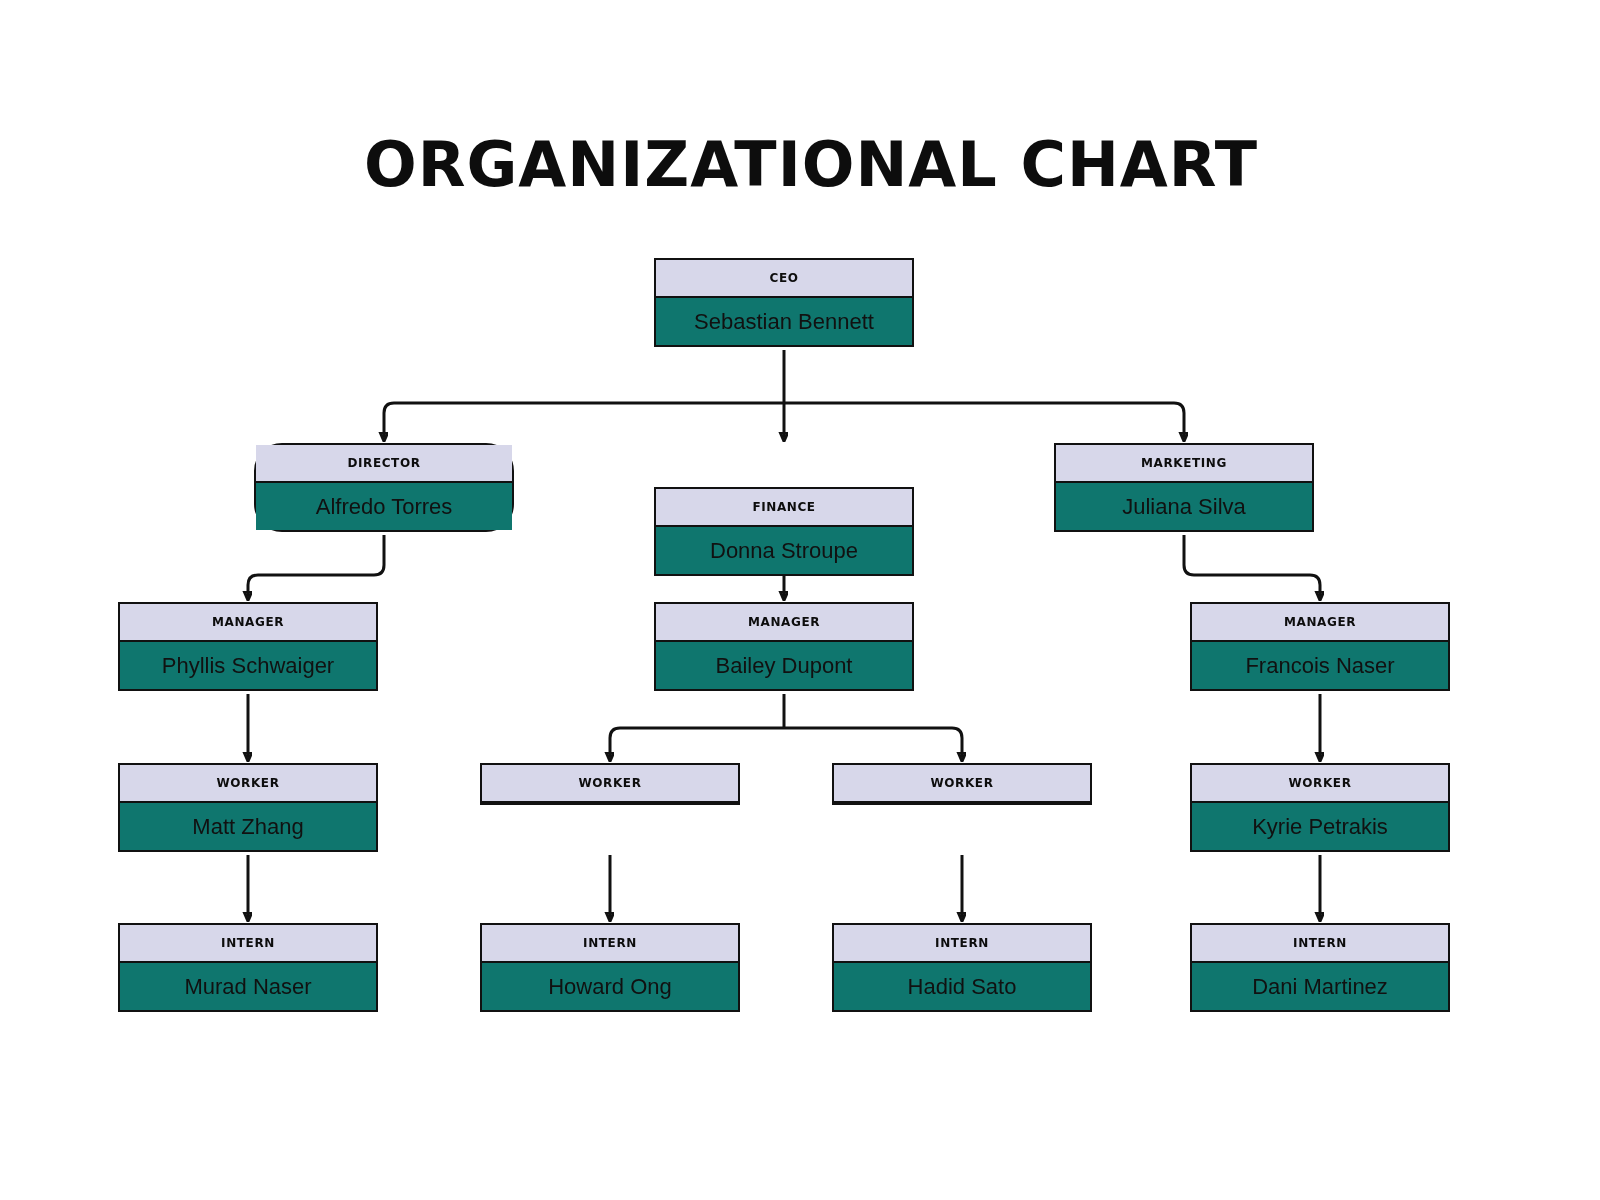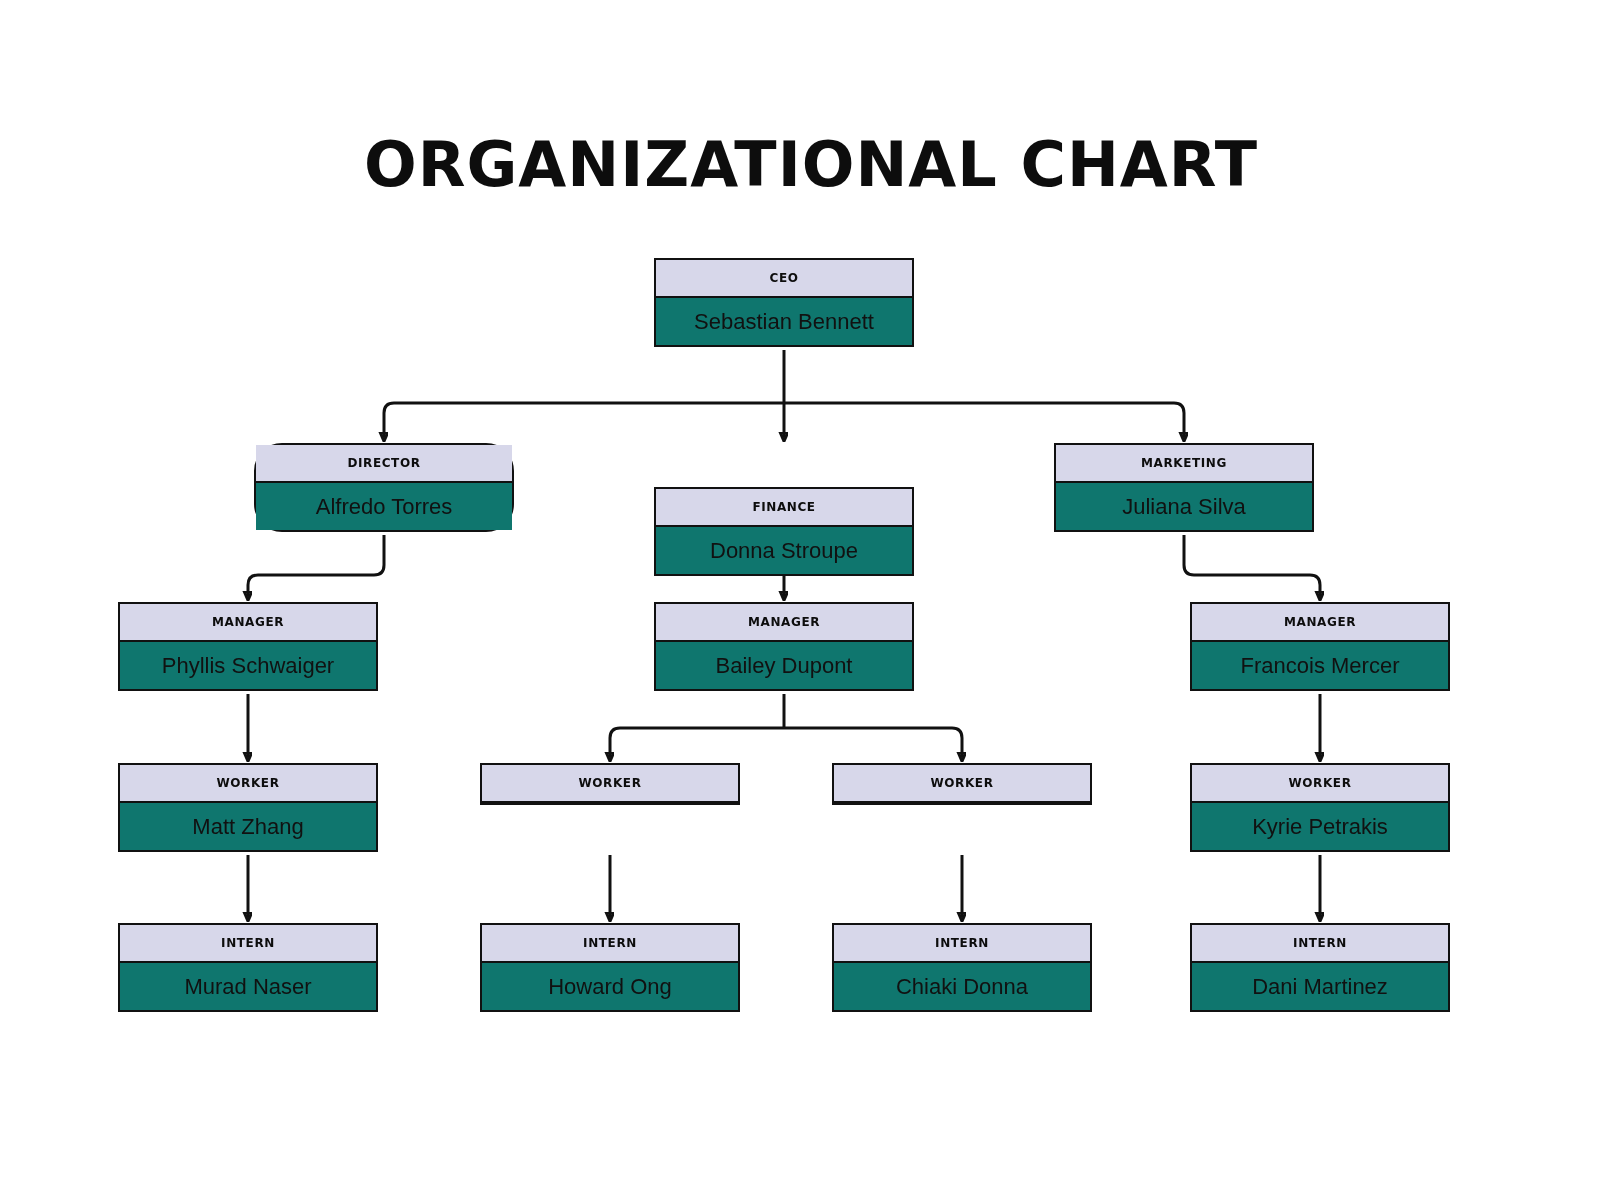--- a/index.html
+++ b/index.html
@@ -131,21 +131,21 @@
   <div class="node" style="left:118px;top:602px;">
     <div class="head">MANAGER</div>
     <div class="body">Phyllis Schwaiger</div>
   </div>
   <div class="node" style="left:654px;top:602px;">
     <div class="head">MANAGER</div>
     <div class="body">Bailey Dupont</div>
   </div>
   <div class="node" style="left:1190px;top:602px;">
     <div class="head">MANAGER</div>
-    <div class="body">Francois Mercer</div>
+    <div class="body">Francois Naser</div>
   </div>
 
   <div class="node" style="left:118px;top:763px;">
     <div class="head">WORKER</div>
     <div class="body">Matt Zhang</div>
   </div>
   <div class="node" style="left:480px;top:763px;">
     <div class="head">WORKER</div>
   </div>
   <div class="node" style="left:832px;top:763px;">
@@ -159,20 +159,20 @@
   <div class="node" style="left:118px;top:923px;">
     <div class="head">INTERN</div>
     <div class="body">Murad Naser</div>
   </div>
   <div class="node" style="left:480px;top:923px;">
     <div class="head">INTERN</div>
     <div class="body">Howard Ong</div>
   </div>
   <div class="node" style="left:832px;top:923px;">
     <div class="head">INTERN</div>
-    <div class="body">Chiaki Donna</div>
+    <div class="body">Hadid Sato</div>
   </div>
   <div class="node" style="left:1190px;top:923px;">
     <div class="head">INTERN</div>
     <div class="body">Dani Martinez</div>
   </div>
 
 </div>
 
 </body></html>

